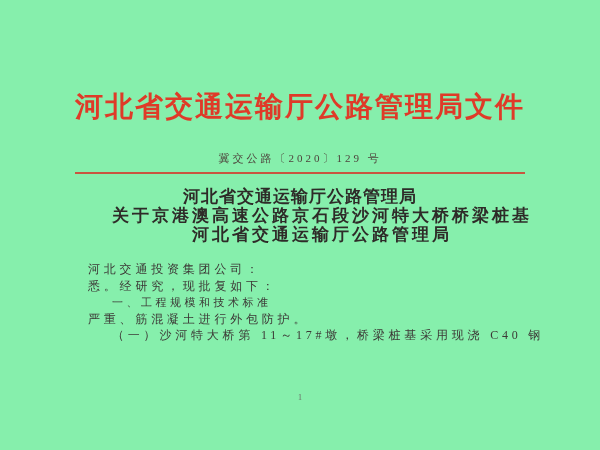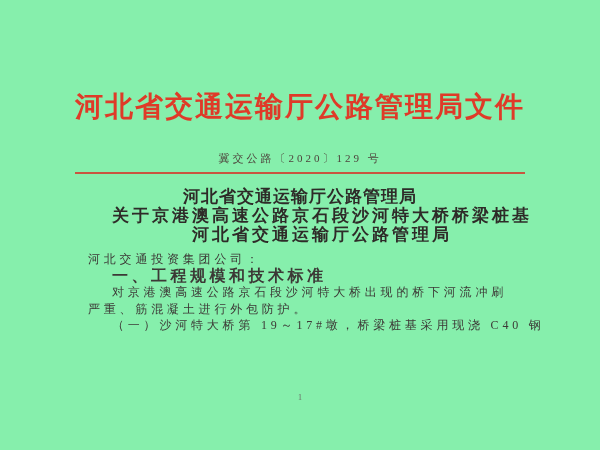--- a/index.html
+++ b/index.html
@@ -55,36 +55,36 @@
     text-align: center;
     font-weight: bold;
     color: var(--heading_ink, #2e2b28);
     font-size: 17px;
     line-height: 19px;
   }
   .title-block .t1 { letter-spacing: 1px; white-space: nowrap; }
   .title-block .t2 { letter-spacing: 3px; white-space: nowrap; padding-left: 44px; }
   .body-block {
     position: absolute;
-    top: 251px;
+    top: 261px;
     left: 88px;
     width: 430px;
     font-size: 12px;
     color: var(--body_ink, #3c3936);
     letter-spacing: 3.8px;
     line-height: 16.5px;
   }
   .bl {
     white-space: nowrap;
     height: 16.5px;
   }
   .bl.indent { padding-left: 24px; }
   .bl.bold {
-    font-weight: bold;
-    font-size: 16px;
+    font-weight: normal;
+    font-size: 11px;
     letter-spacing: 3.5px;
   }
   .pagenum {
     position: absolute;
     top: 393px;
     left: 0;
     width: 600px;
     text-align: center;
     font-size: 8px;
     color: #6b6ب66;
@@ -103,21 +103,21 @@
   <div class="redline"></div>
 
   <div class="title-block">
     <div class="t1">河北省交通运输厅公路管理局</div>
     <div class="t2">关于京港澳高速公路京石段沙河特大桥桥梁桩基</div>
     <div class="t2">河北省交通运输厅公路管理局</div>
   </div>
 
   <div class="body-block">
     <div class="bl">河北交通投资集团公司：</div>
+    <div class="bl">悉。经研究，现批复如下：</div>
     <div class="bl indent bold">一、工程规模和技术标准</div>
-    <div class="bl indent">对京港澳高速公路京石段沙河特大桥出现的桥下河流冲刷</div>
     <div class="bl">严重、筋混凝土进行外包防护。</div>
-    <div class="bl indent">（一）沙河特大桥第 19～17#墩，桥梁桩基采用现浇 C40 钢</div>
+    <div class="bl indent">（一）沙河特大桥第 11～17#墩，桥梁桩基采用现浇 C40 钢</div>
   </div>
 
   <div class="pagenum">1</div>
 
 </div>
 
 </body></html>

